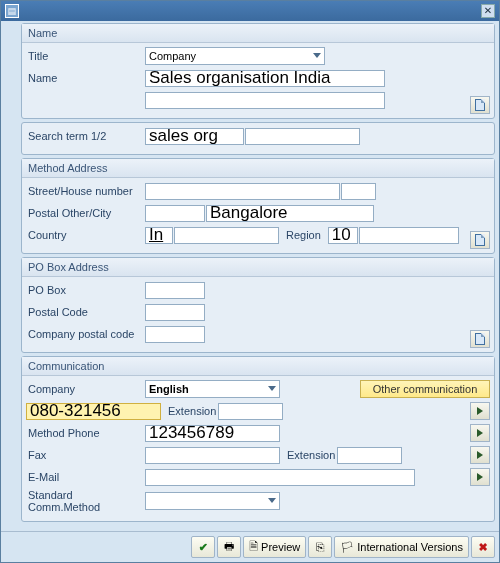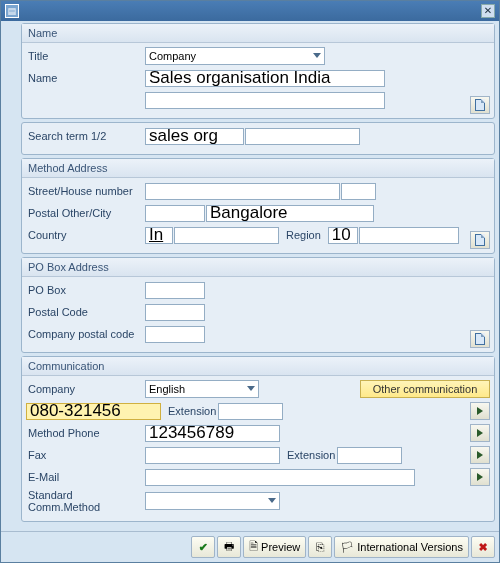--- a/index.html
+++ b/index.html
@@ -287,21 +287,21 @@
             <div class="page-icon"></div>
           </div>
       </div>
     </div>
 
     <div class="group">
       <div class="group-header">Communication</div>
       <div class="group-body">
         <div class="row">
           <div class="label">Company</div>
-          <div class="select" style="width:114px;">
+          <div class="select" style="width:135px;font-weight:bold;">
             <span>English</span>
           </div>
           <div style="flex:1"></div>
           <div class="other-comm" style="width:130px;">
             <span>Other communication</span>
           </div>
         </div>
         <div class="row">
           <input type="text" class="yellow-input" style="width: 135px;" value="080-321456">
           <div class="label2" style="width:55px;">Extension</div>

